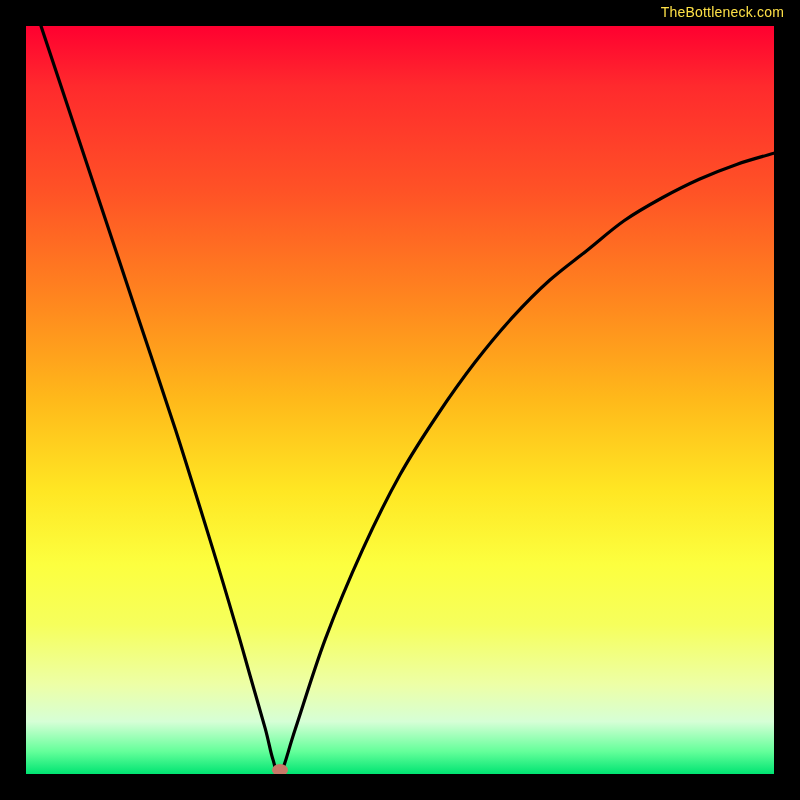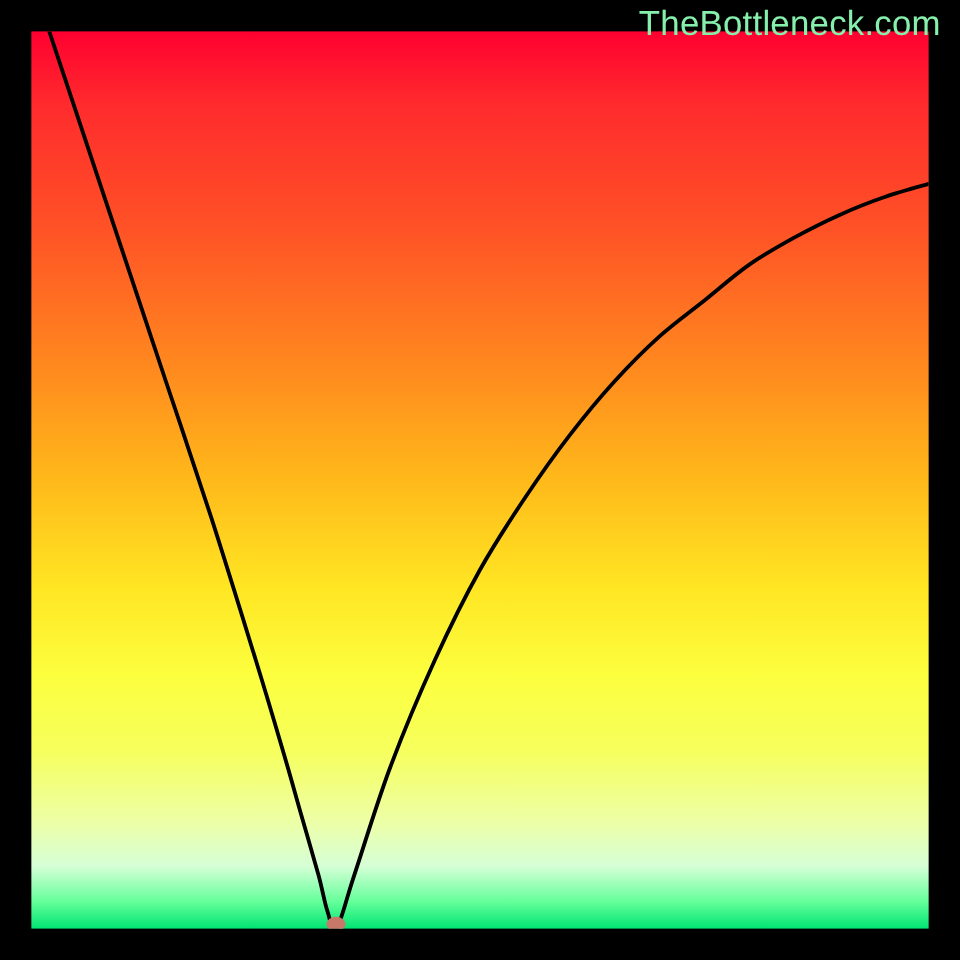--- a/index.html
+++ b/index.html
@@ -8,22 +8,22 @@
     width: 800px;
     height: 800px;
     background: #000;
     position: relative;
   }
   .watermark {
     position: absolute;
     top: 4px;
     right: 16px;
     font-family: Arial, Helvetica, sans-serif;
-    font-size: 29px;
-    color: #86efac;
+    font-size: 14px;
+    color: #fde047;
     letter-spacing: 0.2px;
     z-index: 10;
   }
   .plot-area {
     position: absolute;
     left: 26px;
     top: 26px;
     width: 748px;
     height: 748px;
     overflow: hidden;

